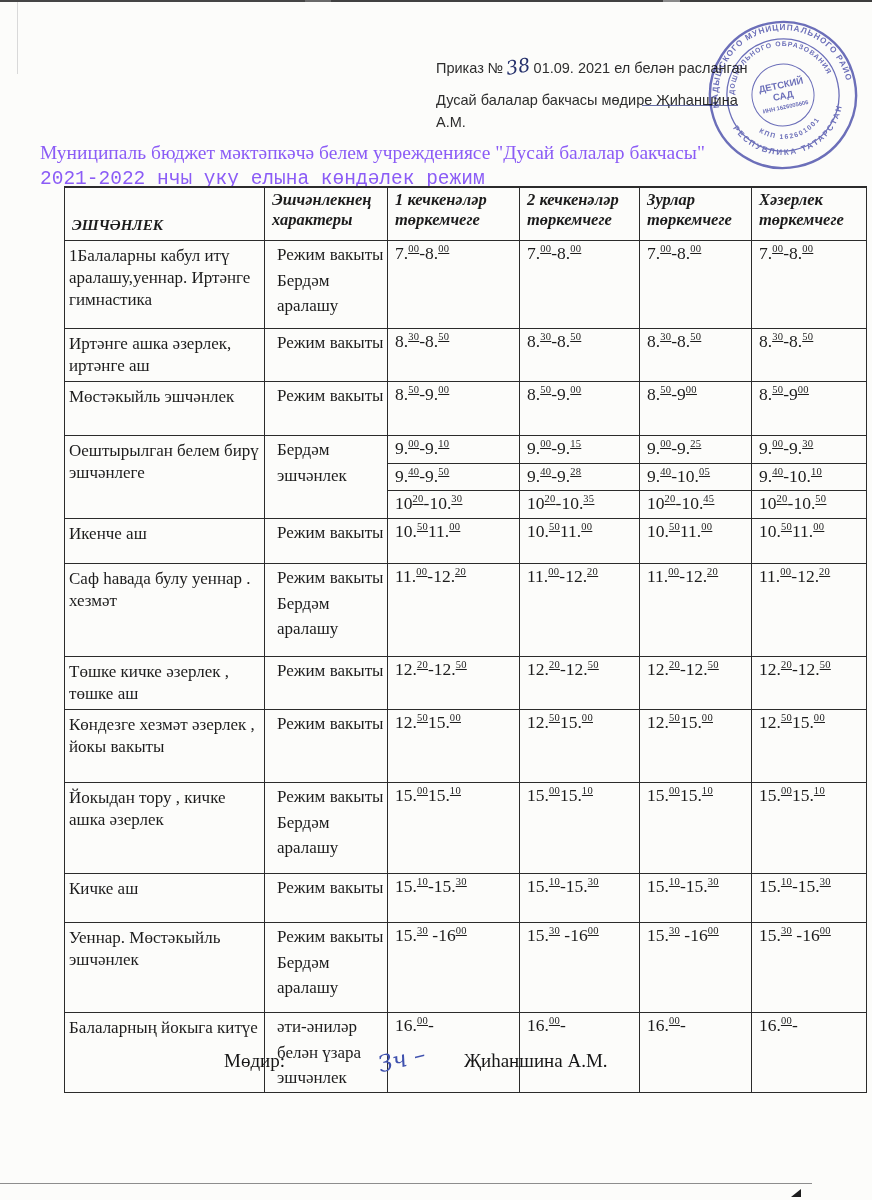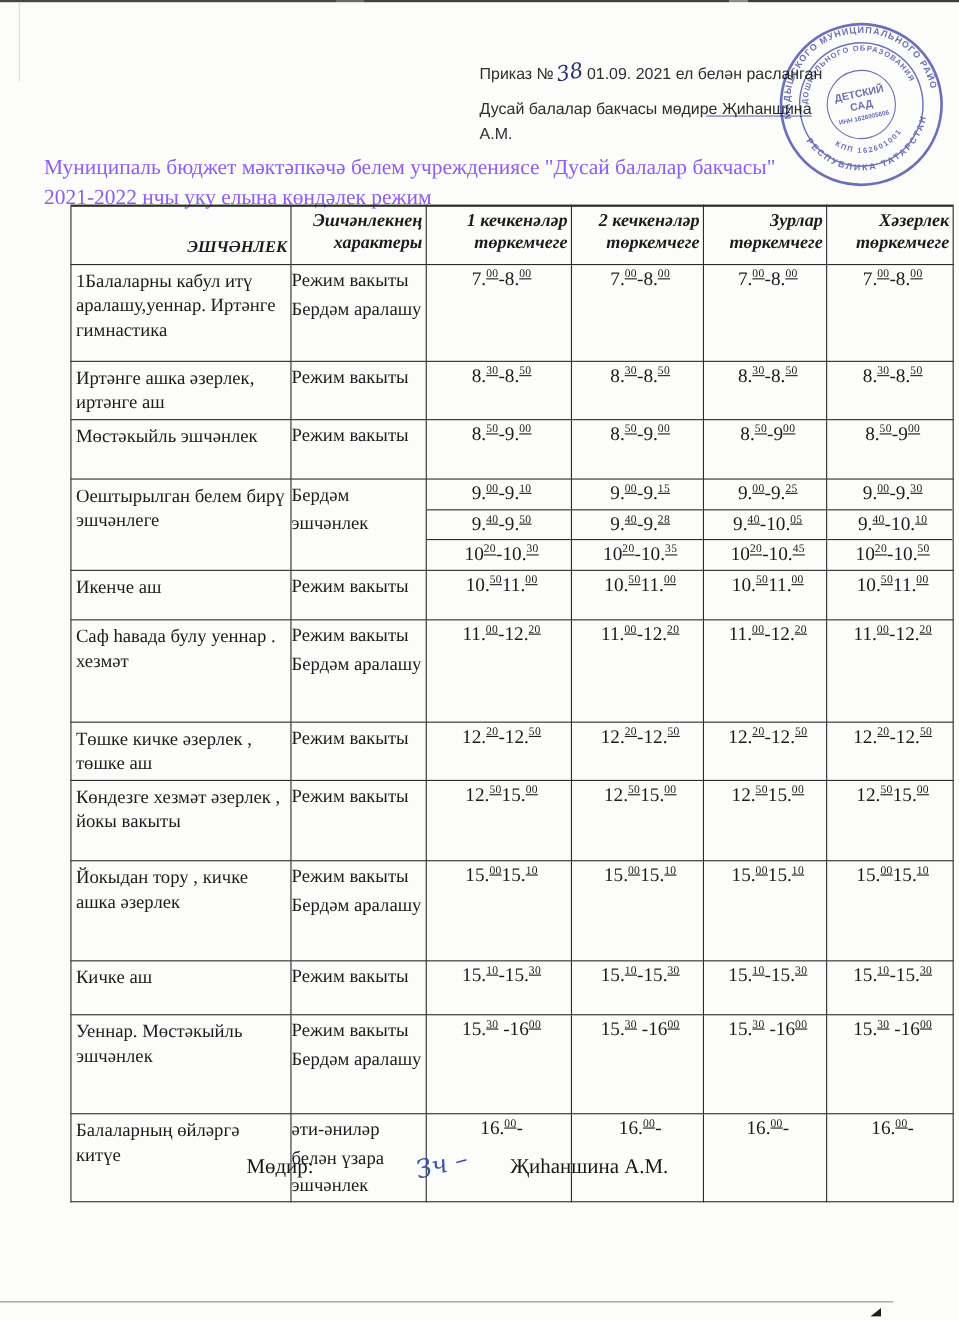--- a/index.html
+++ b/index.html
@@ -19,32 +19,32 @@
   .hw{display:inline-block;font-family:"DejaVu Serif",serif;font-style:italic;font-size:19px;
       color:#25306b;transform:rotate(-10deg);margin:0 3px;line-height:0.8;}
   .sig-line{position:absolute;left:206px;top:47px;width:96px;border-bottom:1.4px solid #3d478f;opacity:.8;}
   
   .stamp{position:absolute;left:700px;top:12px;width:166px;height:166px;opacity:.82;mix-blend-mode:multiply;}
   .stamp svg{transform:rotate(-12deg);}
   .stamp circle{fill:none;stroke:var(--stamp-color,#4c50ae);}
   .stamp text{fill:var(--stamp-color,#4c50ae);font-family:"Liberation Sans",sans-serif;font-weight:bold;}
   
   .title{position:absolute;left:40px;top:141px;width:792px;text-align:left;font-size:19.5px;color:#8b5cf6;line-height:1.2;}
-  .title .t2{padding-right:155px;margin-top:4px;}
+  .title .t2{padding-right:155px;margin-top:4px;font-family:Liberation Mono, monospace;}
   
   table.sched{position:absolute;left:64px;top:186px;width:802px;border-collapse:collapse;table-layout:fixed;
               font-size:17px;}
   .sched th,.sched td{border:1.6px solid #2b2b2b;vertical-align:top;overflow:hidden;}
   .sched{border-top:2.6px solid #2b2b2b;}
-  .sched thead th{font-style:italic;font-weight:bold;text-align:right;font-size:16.5px;line-height:1.22;
+  .sched thead th{font-style:italic;font-weight:bold;text-align:left;font-size:16.5px;line-height:1.22;
                   padding:2px 3px 4px 7px;height:44px;}
   .sched thead th.first{vertical-align:bottom;font-size:15px;padding-bottom:6px;}
   td.c-act{text-align:left;padding:4px 4px;line-height:1.3;}
-  td.c-char{padding:1px 3px 1px 0;line-height:1.5;margin-left:28px;}
-  td.c-time{padding:0;text-align:center;}
+  td.c-char{padding:1px 3px 1px 12px;line-height:1.5;margin-left:28px;}
+  td.c-time{padding:0;}
   .c-time .tv{padding:1px 2px 2px 7px;line-height:1.35;font-size:17.5px;}
   .c-time .tv + .tv{border-top:1.6px solid #2b2b2b;}
   .c-time sup{font-size:10.5px;text-decoration:underline;line-height:0;letter-spacing:.3px;}
   
   .footer{position:absolute;left:224px;top:1050px;font-size:19px;color:#161616;}
   .hw-sig{display:inline-block;font-family:"DejaVu Serif",serif;font-style:italic;font-size:23px;
           color:#3f51ae;transform:rotate(-14deg);margin:0 34px 0 88px;line-height:.8;}
 </style>
 </head>
 <body>
@@ -284,21 +284,21 @@
             <div class="tv">15.<sup>30</sup> -16<sup>00</sup></div>
           </td>
           <td class="c-time">
             <div class="tv">15.<sup>30</sup> -16<sup>00</sup></div>
           </td>
           <td class="c-time">
             <div class="tv">15.<sup>30</sup> -16<sup>00</sup></div>
           </td>
         </tr>
         <tr style="height: 63px;">
-          <td class="c-act">Балаларның өйләргә китүе</td>
+          <td class="c-act">Балаларның йокыга китүе</td>
           <td class="c-char">әти-әниләр белән үзара эшчәнлек</td>
           <td class="c-time">
             <div class="tv">16.<sup>00</sup>-</div>
           </td>
           <td class="c-time">
             <div class="tv">16.<sup>00</sup>-</div>
           </td>
           <td class="c-time">
             <div class="tv">16.<sup>00</sup>-</div>
           </td>

